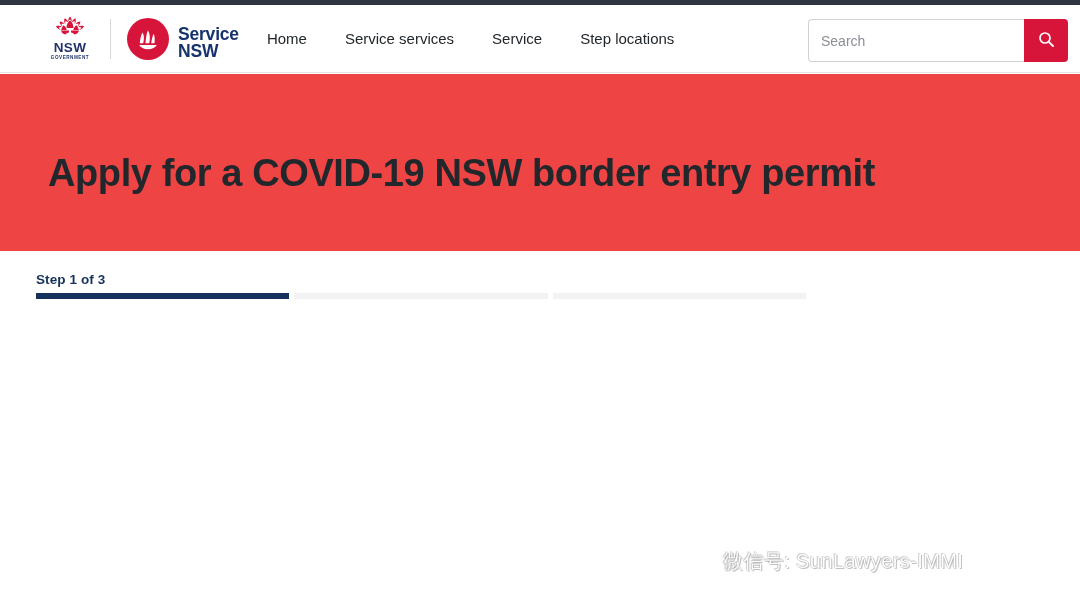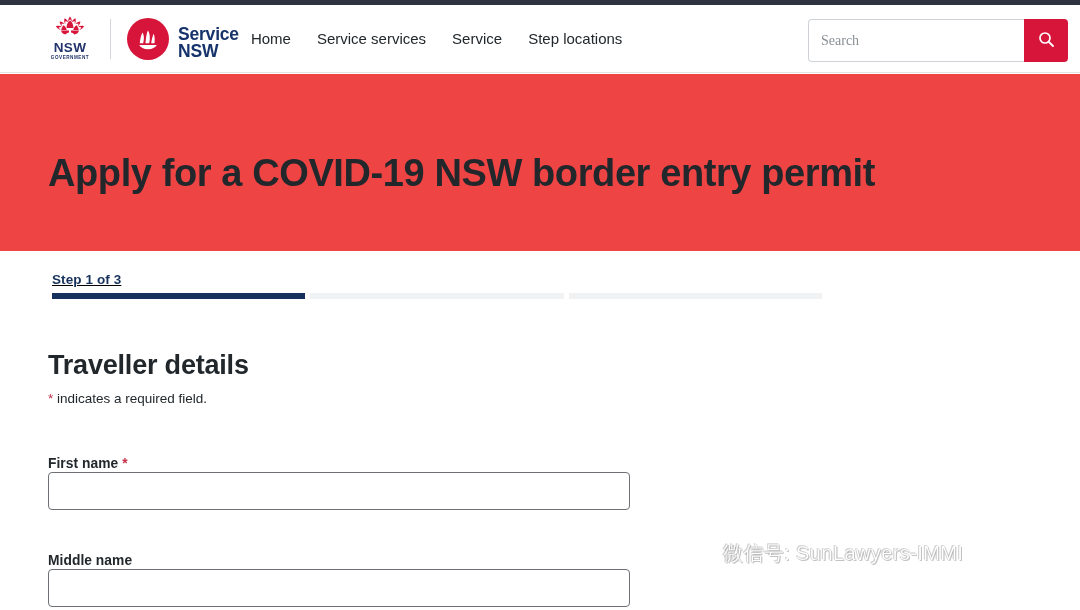--- a/index.html
+++ b/index.html
@@ -103,22 +103,22 @@
     display: block;
     font-size: 17.5px;
     font-weight: 700;
     color: #17336b;
     letter-spacing: -0.2px;
   }
 
   .main-nav {
     display: flex;
     align-items: flex-start;
-    margin-left: 12px;
-    gap: 26px;
+    margin-left: 28px;
+    gap: 38px;
   }
   .main-nav a {
     font-size: 15px;
     color: #22272b;
     text-decoration: none;
     font-weight: 400;
     white-space: nowrap;
   }
 
   .search-wrap {
@@ -129,21 +129,21 @@
     height: 43px;
     display: flex;
     align-items: stretch;
   }
   .search-input {
     flex: 1;
     border: 1px solid #cfd3d7;
     border-right: none;
     border-radius: 4px 0 0 4px;
     font-size: 14px;
-    font-family: Liberation Serif, serif;
+    font-family: Liberation Sans, sans-serif;
     color: #333;
     padding: 0 12px;
     outline: none;
     background: #fff;
   }
   .search-input::placeholder { color: #8a8f94; }
   .search-btn {
     width: 44px;
     border: none;
     border-radius: 0 4px 4px 0;
@@ -170,23 +170,22 @@
     font-weight: 700;
     color: #22272b;
     letter-spacing: -0.4px;
     margin-top: 22px;
   }
 
   
   .step-block {
     position: absolute;
     top: 272px;
-    left: 52px;
+    left: 36px;
     width: 770px;
-    text-decoration: underline;
   }
   .step-label {
     font-size: 13.5px;
     font-weight: 700;
     color: #16325c;
     letter-spacing: 0.1px;
     margin-bottom: 6px;
   }
   .step-bar {
     display: flex;
@@ -238,21 +237,21 @@
     color: #22272b;
     display: block;
   }
 
   
   .watermark {
     position: absolute;
     left: 676px;
     top: 540px;
     display: flex;
-    align-items: flex-start;
+    align-items: flex-end;
     pointer-events: none;
     opacity: 0.92;
   }
   .watermark .wm-text {
     margin-left: 9px;
     font-size: 20px;
     color: #ffffff;
     letter-spacing: 0.4px;
     text-shadow:
        0 0 1px rgba(110,110,110,0.95),
@@ -340,41 +339,20 @@
 
   <div class="step-block">
     <div class="step-label">Step 1 of 3</div>
     <div class="step-bar">
       <span class="step-seg active"></span>
       <span class="step-seg"></span>
       <span class="step-seg"></span>
     </div>
   </div>
 
-  <main class="form-area">
-    <h2 class="section-title">Traveller details</h2>
-    <p class="required-note">
-      <span class="req-star">*</span><span> indicates a required field.</span>
-    </p>
-
-    <div class="field">
-      <label class="field-label">
-        <span>First name</span>
-        <span class="req-star">*</span>
-      </label>
-      <input class="text-input" type="text" value="" style="">
-    </div>
-
-    <div class="field">
-      <label class="field-label">
-        <span>Middle name</span>
-      </label>
-      <input class="text-input" type="text" value="" style="">
-    </div>
-  </main>
 
   <div class="watermark">
     <span>
       <svg width="38" height="31" viewBox="0 0 38 31">
         <g fill="none" stroke="#ffffff" stroke-width="1.5">
           <path d="M14.2 2.2C7.6 2.2 2.2 6.5 2.2 11.8c0 3 1.8 5.7 4.6 7.5l-1.2 3.7 4.3-2.2c1.4.4 2.9.6 4.3.6h.8c-.3-.9-.4-1.8-.4-2.7 0-5.4 5.3-9.7 11.8-9.7h.9C26.1 5.4 20.7 2.2 14.2 2.2z"></path>
           <path d="M26.4 10.9c-6.1 0-11 3.9-11 8.7 0 4.8 4.9 8.7 11 8.7 1.3 0 2.5-.2 3.7-.5l3.8 2-1-3.2c2.5-1.6 4.1-4 4.1-6.9 0-4.9-4.9-8.8-10.6-8.8z"></path>
         </g>
         <g fill="#ffffff">
           <circle cx="10.3" cy="9" r="1.35"></circle>

